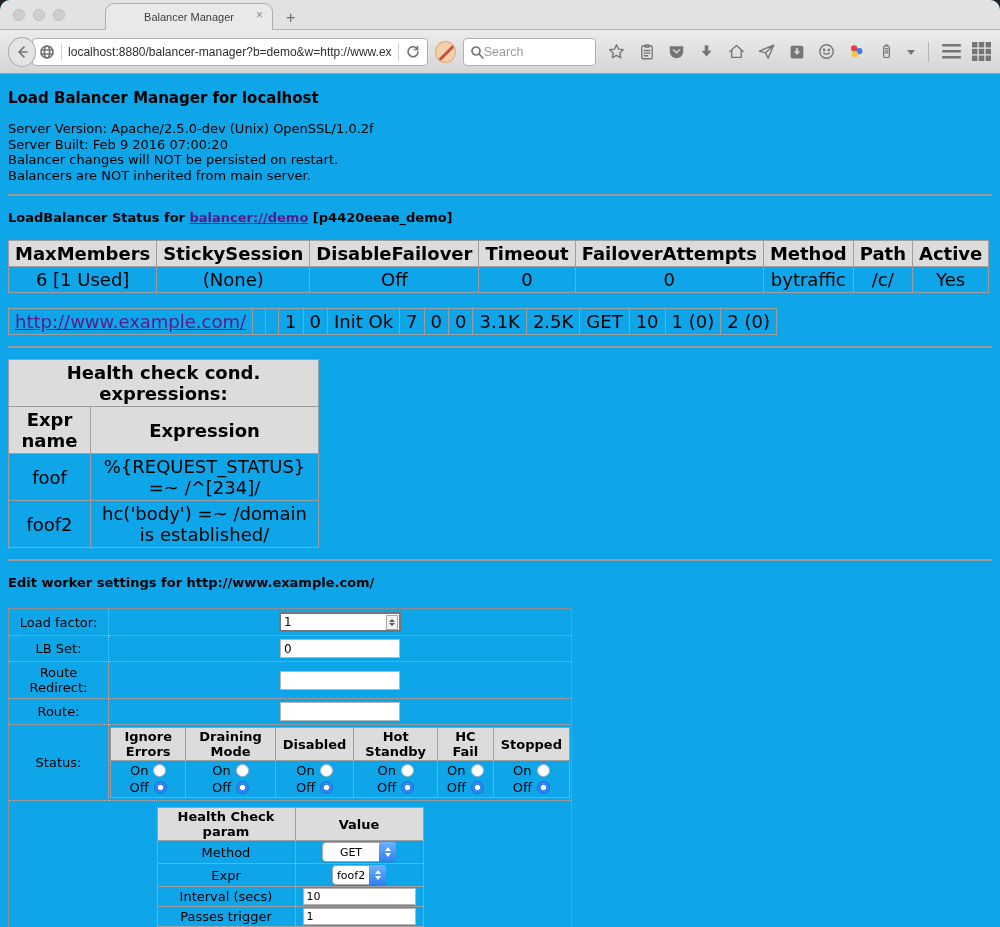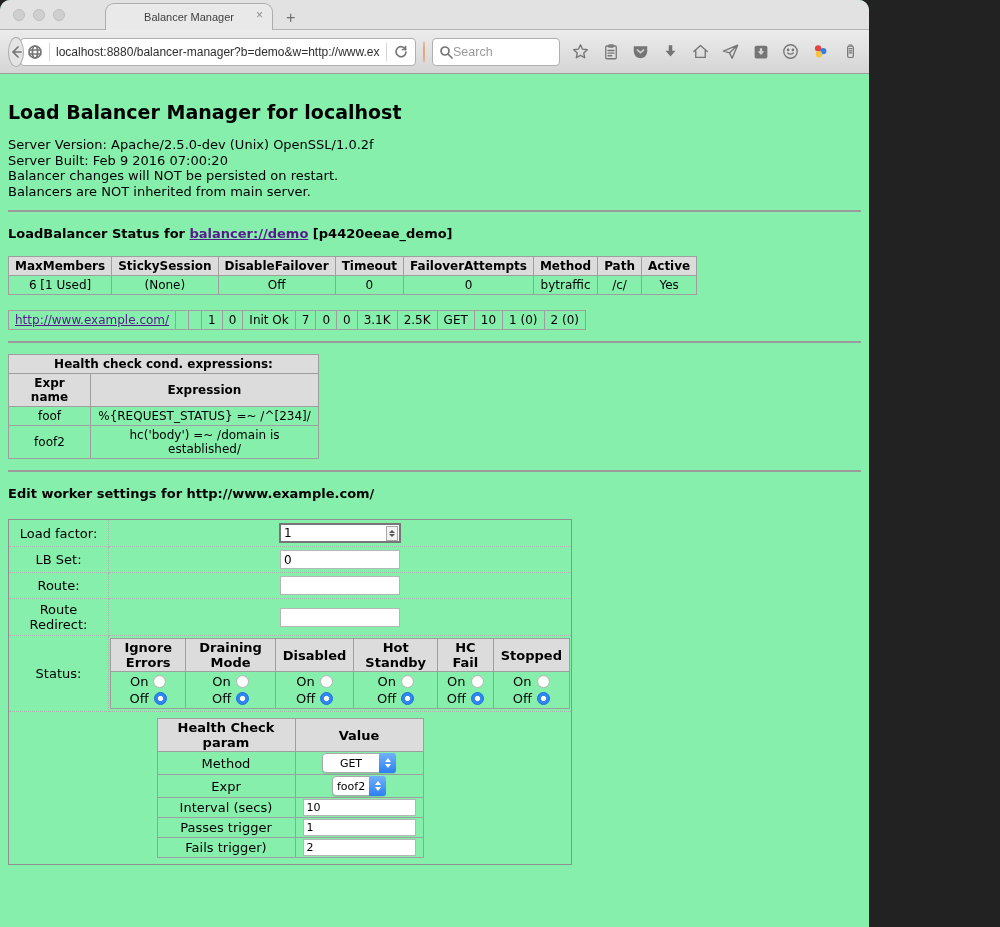--- a/index.html
+++ b/index.html
@@ -1,18 +1,18 @@
 <!DOCTYPE html>
 <html><head>
 <meta charset="utf-8">
 <style>
   * { box-sizing: border-box; margin: 0; padding: 0; }
   html,body { width:1000px; height:927px; }
   body { background:#222; font-family:"Liberation Sans", sans-serif; }
-  .window { width:869px; height:927px; border-radius:10px 10px 0 0; overflow:hidden; background:#86efac; }
+  .window { width:1000px; height:927px; border-radius:10px 10px 0 0; overflow:hidden; background:#0ea5e9; }
 
   
   .titlebar { height:30px; background:#e2e2e2; border-bottom:1px solid #b4b4b4; position:relative; }
   .dots { position:absolute; left:13px; top:9px; display:flex; gap:8px; }
   .dot { width:12px; height:12px; border-radius:50%; background:#cfcfcf; border:1px solid #bdbdbd; }
   .tab { position:absolute; left:105px; bottom:-1px; width:168px; height:27px; background:#e9e9e9;
          border:1px solid #adadad; border-bottom:none; border-radius:9px 9px 0 0;
          display:flex; align-items:center; justify-content:center; font-size:11px; color:#3f3f3f; }
   .tab .close { position:absolute; right:9px; top:5px; color:#8a8a8a; font-size:12px; line-height:12px; }
   .newtab { position:absolute; left:286px; bottom:2px; font-size:16px; color:#6f6f6f; }
@@ -35,27 +35,27 @@
                      font-family:"Liberation Sans",sans-serif; background:transparent; }
   .searchbar input::placeholder { color:#9a9a9a; }
   .ticons { display:flex; align-items:center; gap:9px; flex:1; }
   .ticon { width:21px; height:21px; display:flex; align-items:center; justify-content:center; }
   .tsep { width:1px; height:20px; background:#b5b5b5; margin:0 3px; }
   svg.g { stroke:#757575; fill:none; stroke-width:1.7; stroke-linecap:round; stroke-linejoin:round; }
   svg.gf { fill:#757575; stroke:none; }
 
   
   .content { padding:0 8px; font-family:"DejaVu Sans", sans-serif; color:#000; }
-  h1 { font-size:19px; font-weight:bold; padding-top:27px; letter-spacing:0; }
+  h1 { font-size:15px; font-weight:bold; padding-top:15px; letter-spacing:0; }
   .info { margin-top:14px; font-size:13px; line-height:15.5px; }
   hr { border:none; border-top:2px solid #9a9a9a; margin:11px 0; }
   h3 { font-size:13px; font-weight:bold; margin:14px 0 0 0; }
   h3 a { color:#551a8b; }
 
-  table.tbl { border-collapse:collapse; margin-top:15px; font-size:12px; }
+  table.tbl { border-collapse:collapse; margin-top:15px; font-size:18px; }
   table.tbl th, table.tbl td { border:1px solid #9e9e9e; padding:2px 6px; text-align:center; }
   table.tbl th { background:#dcdcdc; font-weight:bold; }
   td.l { text-align:left; }
   a.visited { color:#551a8b; }
 
   table.formtbl { border-collapse:collapse; width:564px; margin-top:18px; font-size:13px;
                   border:1px solid #8f8f8f; }
   table.formtbl > tbody > tr > td { border:1px dotted #b0b0b0; padding:3px 4px; }
   td.flabel { width:100px; text-align:center; }
   td.fval { text-align:center; }
@@ -331,25 +331,25 @@
                   <i class="dn"></i>
                 </span>
           </span>
         </td>
       </tr>
       <tr>
         <td class="flabel">LB Set:</td>
         <td class="fval"><input class="inp" value="0" style=""></td>
       </tr>
       <tr>
+        <td class="flabel">Route Redirect:</td>
+        <td class="fval"><input class="inp" value="" style=""></td>
+      </tr>
+      <tr>
         <td class="flabel">Route:</td>
-        <td class="fval"><input class="inp" value="" style=""></td>
-      </tr>
-      <tr>
-        <td class="flabel">Route Redirect:</td>
         <td class="fval"><input class="inp" value="" style=""></td>
       </tr>
       <tr>
         <td class="flabel">Status:</td>
         <td style="padding:2px 1px">
           <table class="nested">
             <tbody>
                   <tr>
               <th>Ignore Errors</th>
               <th>Draining Mode</th>

